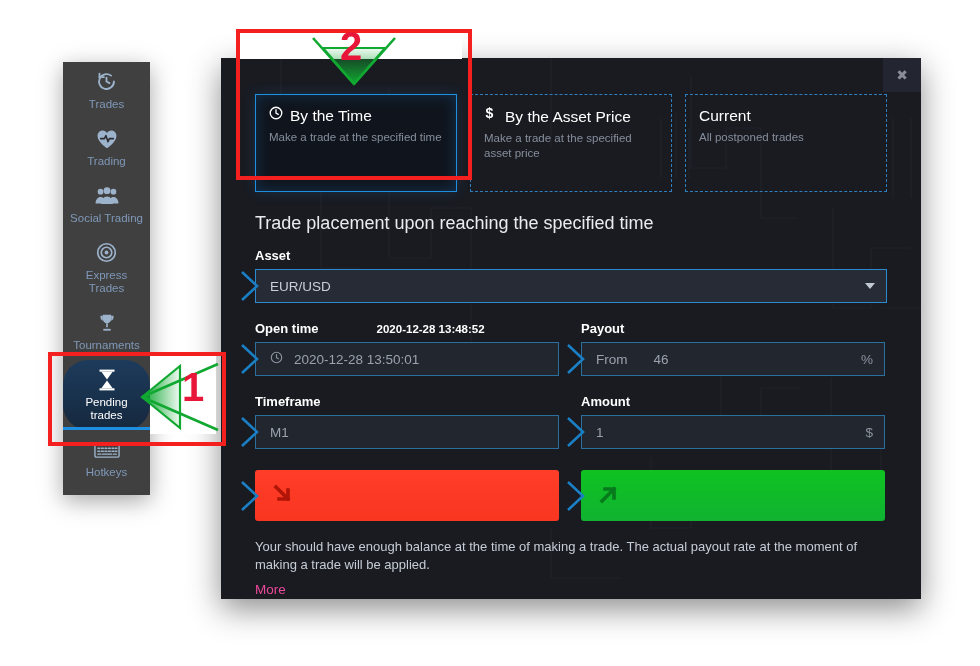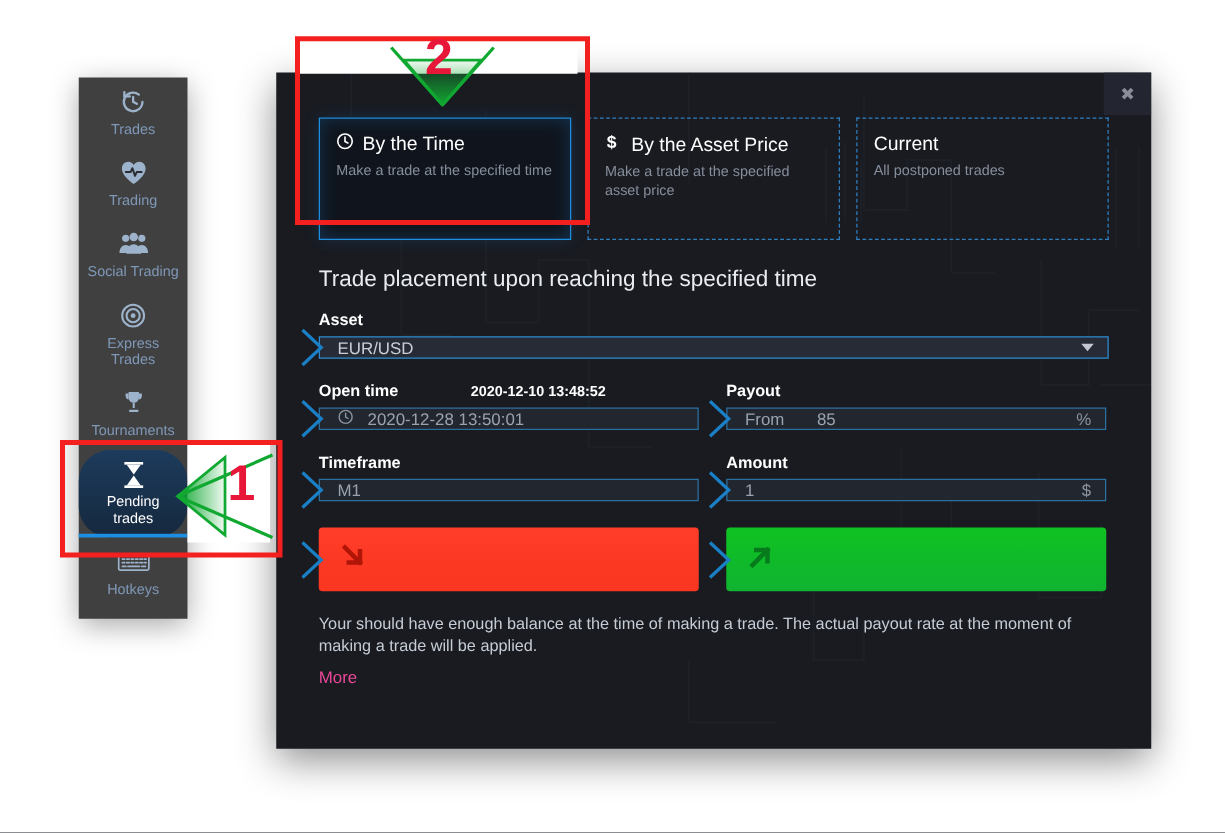--- a/index.html
+++ b/index.html
@@ -111,21 +111,21 @@
   }
 
   
   .fld-wrap{position:relative;}
   .chev{
     position:absolute;left:-15px;top:50%;transform:translateY(-50%);
     width:22px;height:34px;pointer-events:none;z-index:4;
   }
   .inp{
     box-sizing:border-box;
-    height:18px;
+    height:34px;
     border:1px solid #2b6f9f;
     background:#22262f;
     color:#9aa2ae;
     font-size:13.5px;
     display:flex;align-items:center;
     padding:0 11px 0 14px;
     position:relative;
   }
   .inp.select{background:#262b35;border-color:#2b8ad0;color:#c9cfd8;}
   .inp .clock{margin-right:11px;color:#8b939f;font-size:12px;display:inline-block;}
@@ -348,21 +348,21 @@
             <span class="caret"></span>
           </div>
         </div>
       </div>
 
       
       <div class="row2">
         <div class="col">
           <div class="label-row">
             <span class="fld-label">Open time</span>
-            <span class="stamp">2020-12-10 13:48:52</span>
+            <span class="stamp">2020-12-28 13:48:52</span>
           </div>
           <div class="fld-wrap">
             <svg class="chev" viewBox="0 0 22 34">
               <path d="M2 3 L17 17 L2 31" fill="none" stroke="#1a7fc4" stroke-width="2.6"></path>
             </svg>
             <div class="inp">
               <span class="clock">
                 <svg width="13" height="13" viewBox="0 0 16 16" fill="none" stroke="#8b939f" stroke-width="1.4">
                   <circle cx="8" cy="8" r="6.4"></circle>
                   <path d="M8 4.4 V8.2 L10.4 9.6" stroke-linecap="round"></path>
@@ -374,21 +374,21 @@
         </div>
 
         <div class="col">
           <span class="fld-label">Payout</span>
           <div class="fld-wrap">
             <svg class="chev" viewBox="0 0 22 34">
               <path d="M2 3 L17 17 L2 31" fill="none" stroke="#1a7fc4" stroke-width="2.6"></path>
             </svg>
             <div class="inp">
               <span class="prefix">From</span>
-              <span class="val">85</span>
+              <span class="val">46</span>
               <span class="suffix">%</span>
             </div>
           </div>
         </div>
       </div>
 
       
       <div class="row2">
         <div class="col">
           <span class="fld-label">Timeframe</span>

